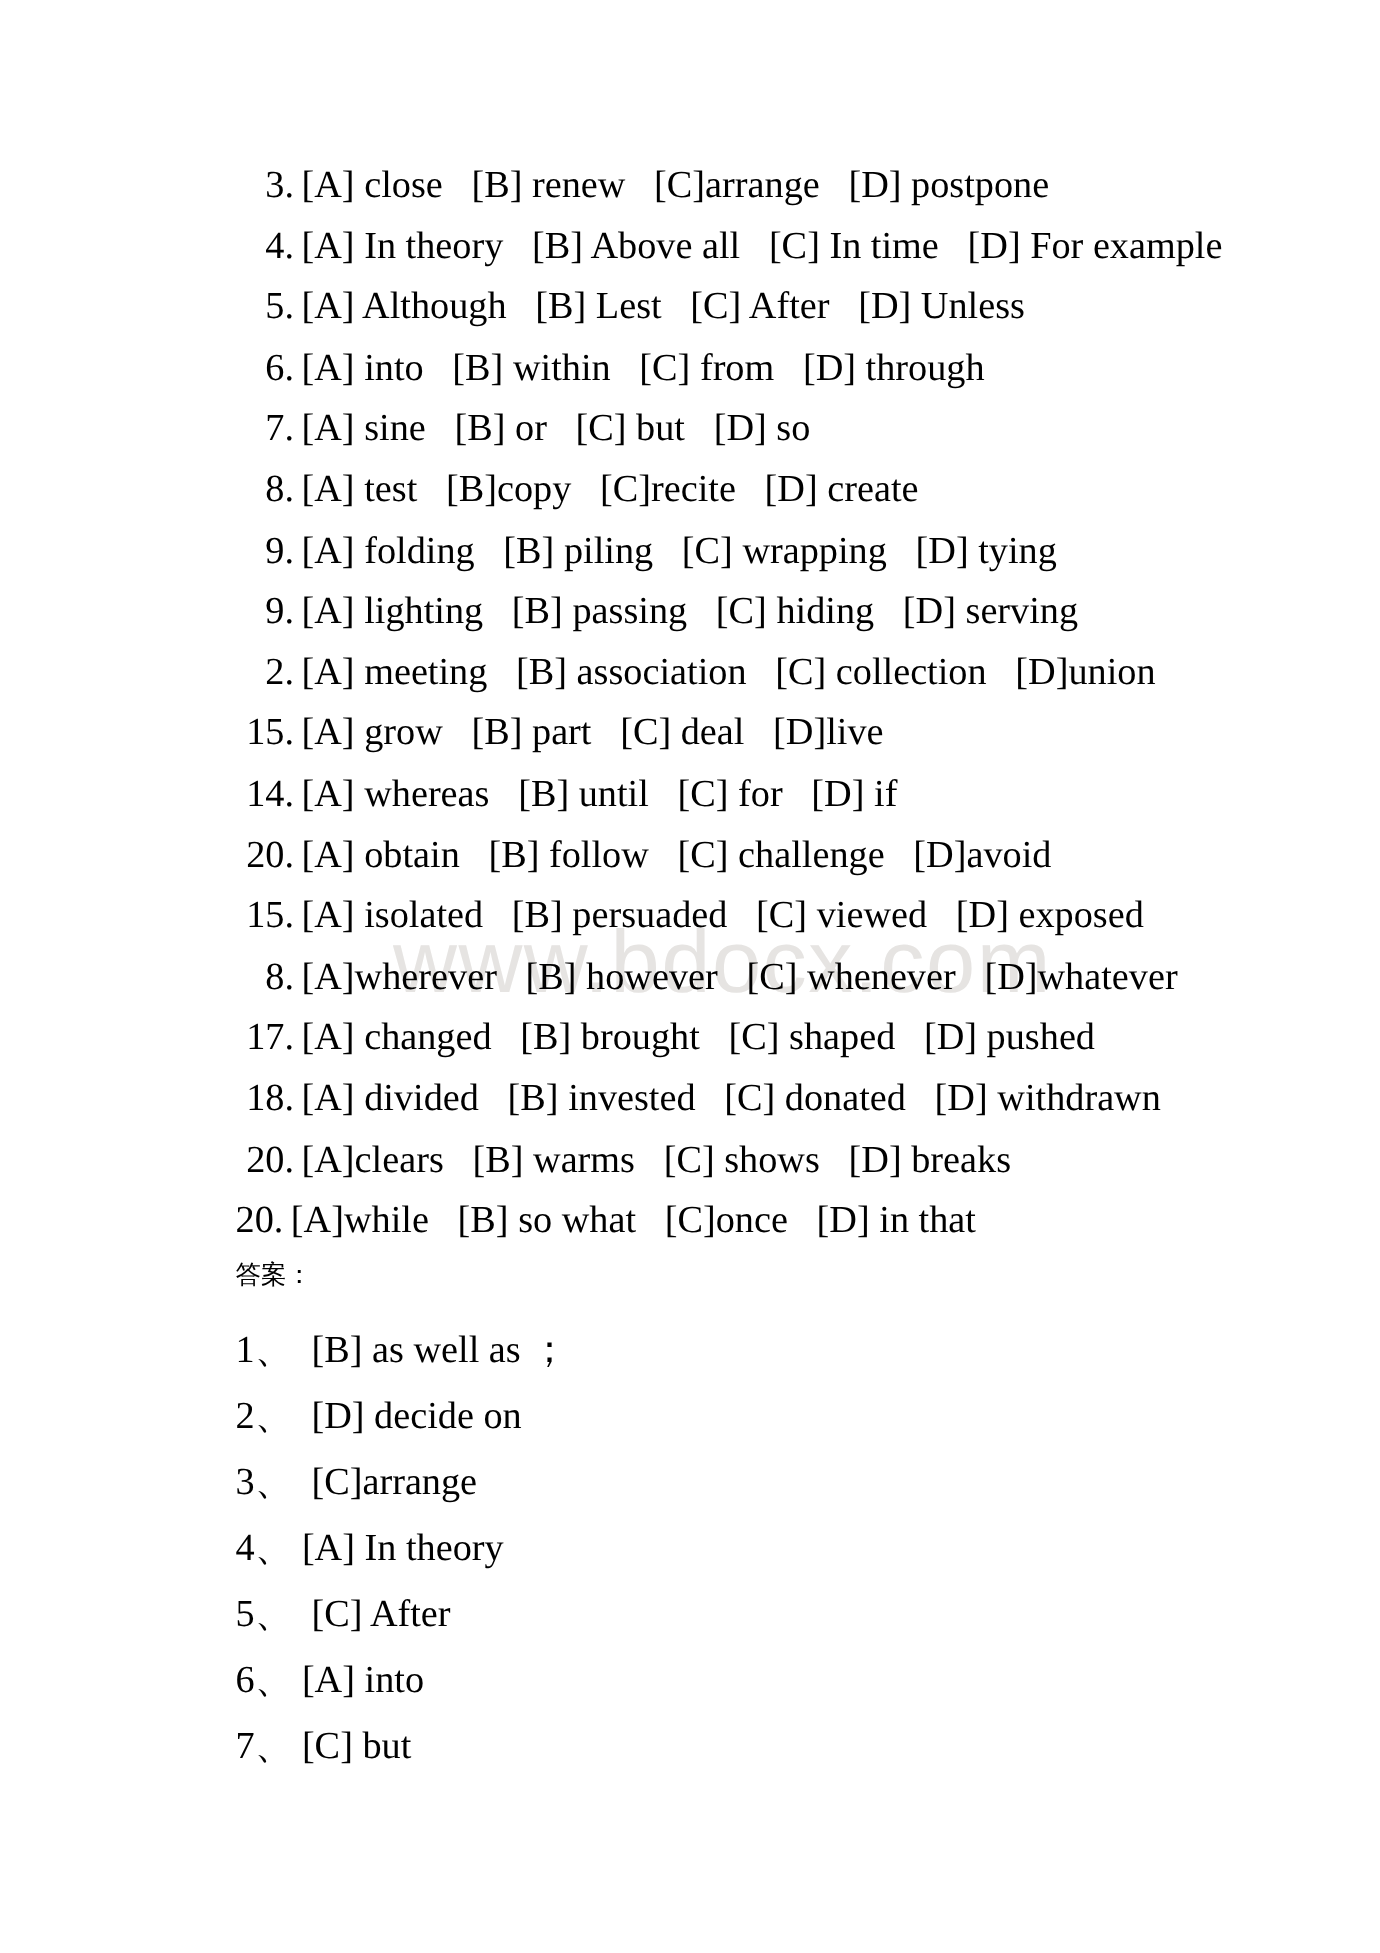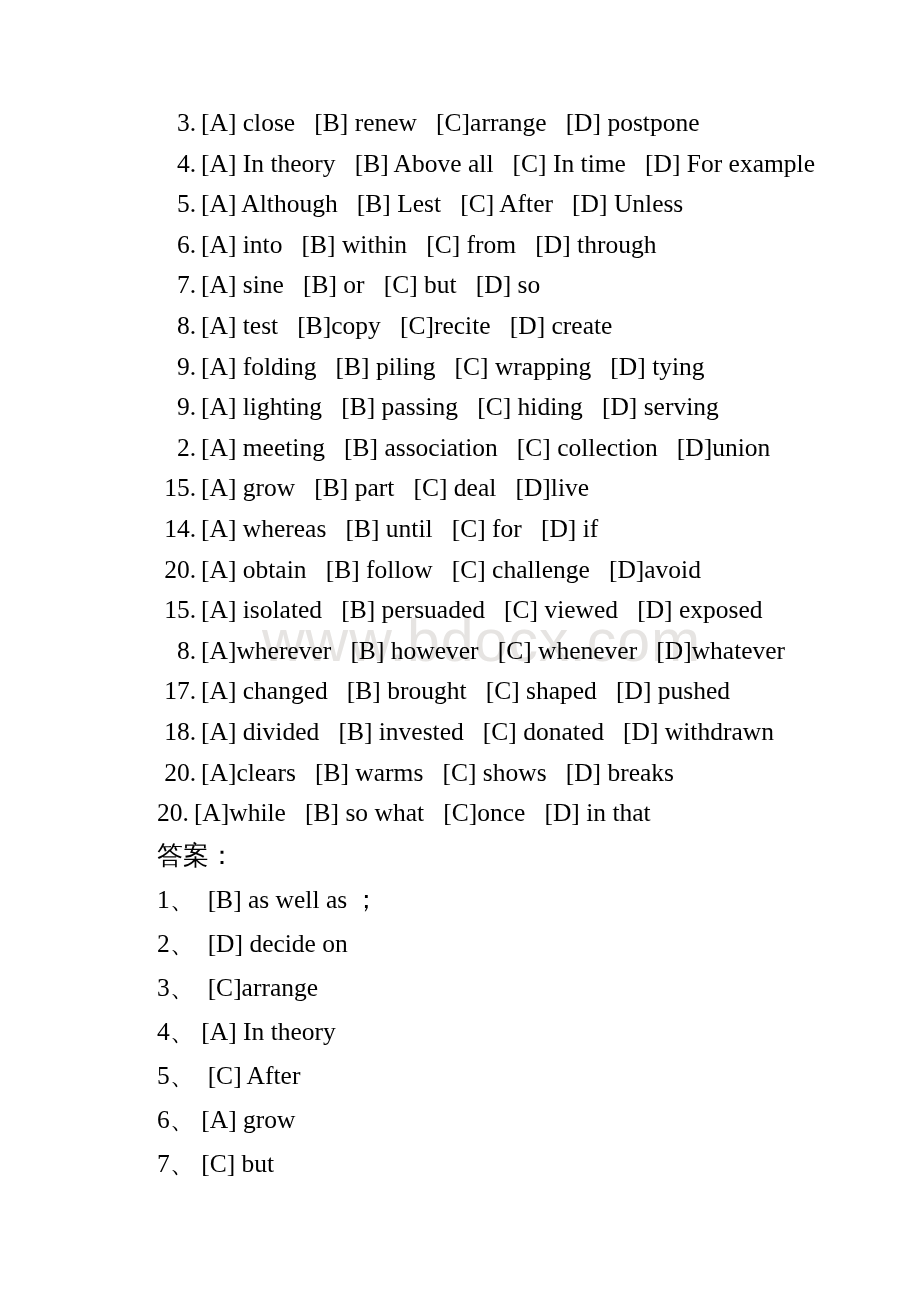--- a/index.html
+++ b/index.html
@@ -80,21 +80,21 @@
     width: auto;
     flex: 0 0 auto;
     padding-right: 5px;
   }
 
   
   .answers-heading {
     position: absolute;
     left: 157px;
     top: 838px;
-    font-size: 26px;
+    font-size: 17px;
     font-family: "Liberation Serif", "DejaVu Serif", serif;
     white-space: nowrap;
     z-index: 2;
   }
 
   
   .answers {
     position: absolute;
     left: 157px;
     top: 882px;
@@ -215,21 +215,21 @@
       <div class="a-row">
         <span class="a-num">4、</span>
         <span class="a-text">[A] In theory</span>
       </div>
       <div class="a-row">
         <span class="a-num">5、</span>
         <span class="a-text">&nbsp;[C] After</span>
       </div>
       <div class="a-row">
         <span class="a-num">6、</span>
-        <span class="a-text">[A] grow</span>
+        <span class="a-text">[A] into</span>
       </div>
       <div class="a-row">
         <span class="a-num">7、</span>
         <span class="a-text">[C] but</span>
       </div>
     </div>
 
 </div>
 
 </body></html>

